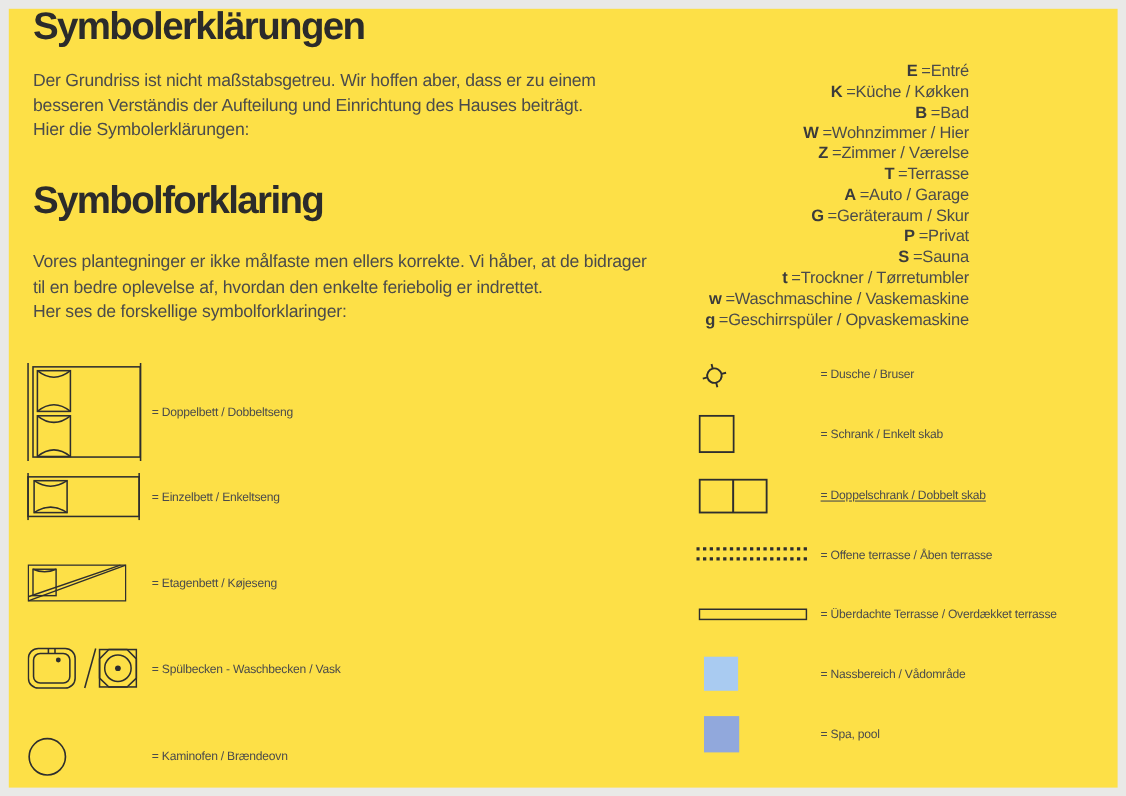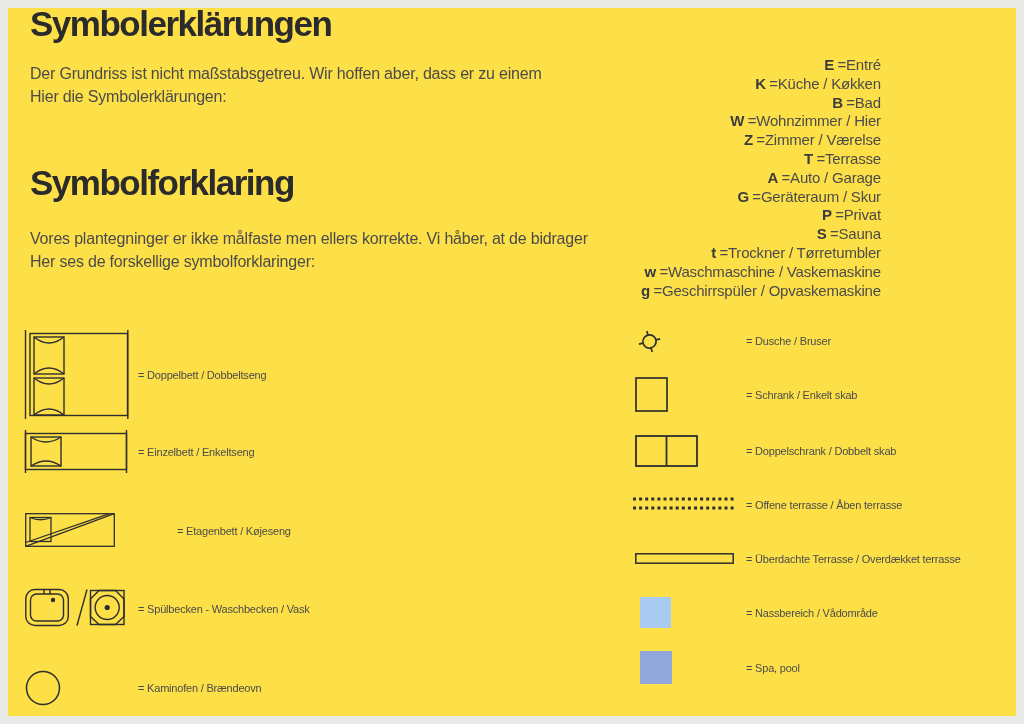--- a/index.html
+++ b/index.html
@@ -38,26 +38,28 @@
 </style>
 </head>
 <body>
 
 <div class="page">
   <div class="frame"></div>
 
   <div class="h1" style="top:4px;">Symbolerklärungen</div>
   <div class="para" style="top:63px;">
     <div>Der Grundriss ist nicht maßstabsgetreu. Wir hoffen aber, dass er zu einem</div>
+    <div>besseren Verständis der Aufteilung und Einrichtung des Hauses beiträgt.</div>
     <div>Hier die Symbolerklärungen:</div>
   </div>
 
   <div class="h1" style="top:163px;">Symbolforklaring</div>
   <div class="para" style="top:228px;">
     <div>Vores plantegninger er ikke målfaste men ellers korrekte. Vi håber, at de bidrager</div>
+    <div>til en bedre oplevelse af, hvordan den enkelte feriebolig er indrettet.</div>
     <div>Her ses de forskellige symbolforklaringer:</div>
   </div>
 
   <div class="codes">
     <div class="code-row"><span class="code-letter">E</span><span class="code-eq">=</span><span class="code-name">Entré</span></div>
     <div class="code-row"><span class="code-letter">K</span><span class="code-eq">=</span><span class="code-name">Küche / Køkken</span></div>
     <div class="code-row"><span class="code-letter">B</span><span class="code-eq">=</span><span class="code-name">Bad</span></div>
     <div class="code-row"><span class="code-letter">W</span><span class="code-eq">=</span><span class="code-name">Wohnzimmer / Hier</span></div>
     <div class="code-row"><span class="code-letter">Z</span><span class="code-eq">=</span><span class="code-name">Zimmer / Værelse</span></div>
     <div class="code-row"><span class="code-letter">T</span><span class="code-eq">=</span><span class="code-name">Terrasse</span></div>
@@ -96,21 +98,21 @@
 
   <span class="icon-wrap" style="left:25px;top:513px;">
     <svg width="90" height="34" viewBox="0 0 90 34" fill="none" stroke="#2e2e2e" stroke-width="1.3">
       <rect x="0.7" y="0.7" width="88.6" height="32.6"></rect>
       <rect x="5" y="4.5" width="21" height="24"></rect>
       <path d="M5,4.5 Q15.5,9 26,4.5"></path>
       <line x1="0.7" y1="33.3" x2="89.3" y2="0.7"></line>
       <line x1="0.7" y1="29.5" x2="84.5" y2="0.7"></line>
     </svg>
   </span>
-  <div class="legend-label left-label" style="top:521px;margin-left:39px;">= Etagenbett / Køjeseng</div>
+  <div class="legend-label left-label" style="top:521px;">= Etagenbett / Køjeseng</div>
 
   <span class="icon-wrap" style="left:25px;top:588px;">
     <svg width="100" height="39" viewBox="0 0 100 39" fill="none" stroke="#2e2e2e" stroke-width="1.4">
       <rect x="0.8" y="1.5" width="42.5" height="36" rx="9"></rect>
       <rect x="5.5" y="6" width="33" height="27" rx="6"></rect>
       <line x1="19" y1="1.5" x2="19" y2="6"></line>
       <line x1="25" y1="1.5" x2="25" y2="6"></line>
       <circle cx="28" cy="12" r="2.2" fill="#2e2e2e" stroke="none"></circle>
       <line x1="52" y1="37.5" x2="62" y2="1.5"></line>
       <rect x="65.5" y="2.5" width="33.5" height="34"></rect>
@@ -147,21 +149,21 @@
     </svg>
   </span>
   <div class="legend-label right-label" style="top:385px;">= Schrank / Enkelt skab</div>
 
   <span class="icon-wrap" style="left:635px;top:435px;">
     <svg width="63" height="32" viewBox="0 0 63 32" fill="none" stroke="#2e2e2e" stroke-width="1.8">
       <rect x="1" y="1" width="61" height="30"></rect>
       <line x1="31.5" y1="1" x2="31.5" y2="31"></line>
     </svg>
   </span>
-  <div class="legend-label right-label" style="top:441px;">= Doppelschrank / Dobbelt skab</div>
+  <div class="legend-label right-label" style="top:441px;text-decoration:underline;">= Doppelschrank / Dobbelt skab</div>
 
   <span class="icon-wrap" style="left:633px;top:497px;">
     <svg width="102" height="13" viewBox="0 0 102 13" fill="none" stroke="#2e2e2e" stroke-width="3">
       <line x1="0" y1="2" x2="102" y2="2" stroke-dasharray="3 3.1"></line>
       <line x1="0" y1="11" x2="102" y2="11" stroke-dasharray="3 3.1"></line>
     </svg>
   </span>
   <div class="legend-label right-label" style="top:495px;">= Offene terrasse / Åben terrasse</div>
 
   <span class="icon-wrap" style="left:635px;top:553px;">

